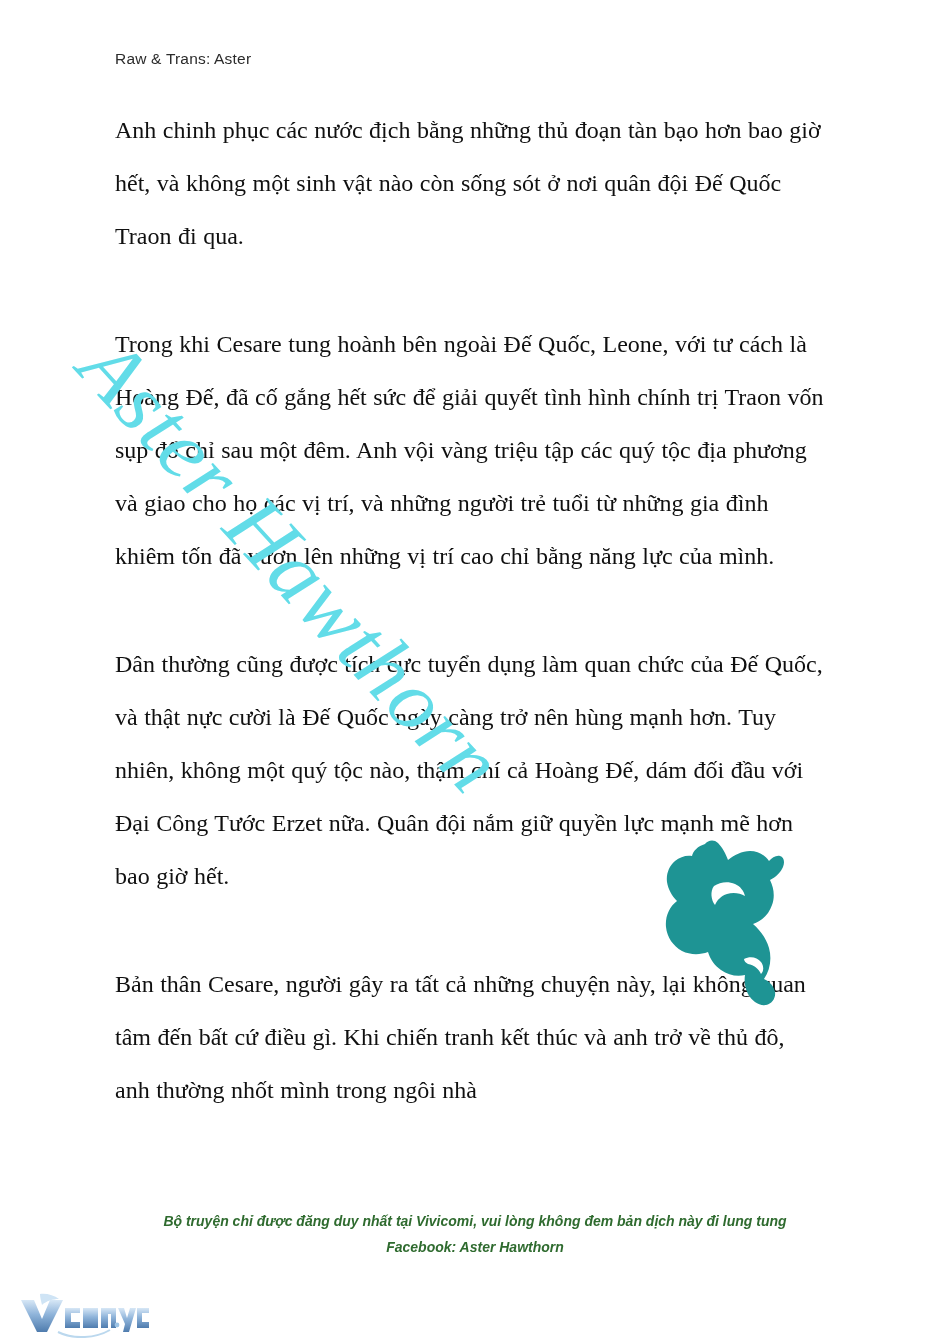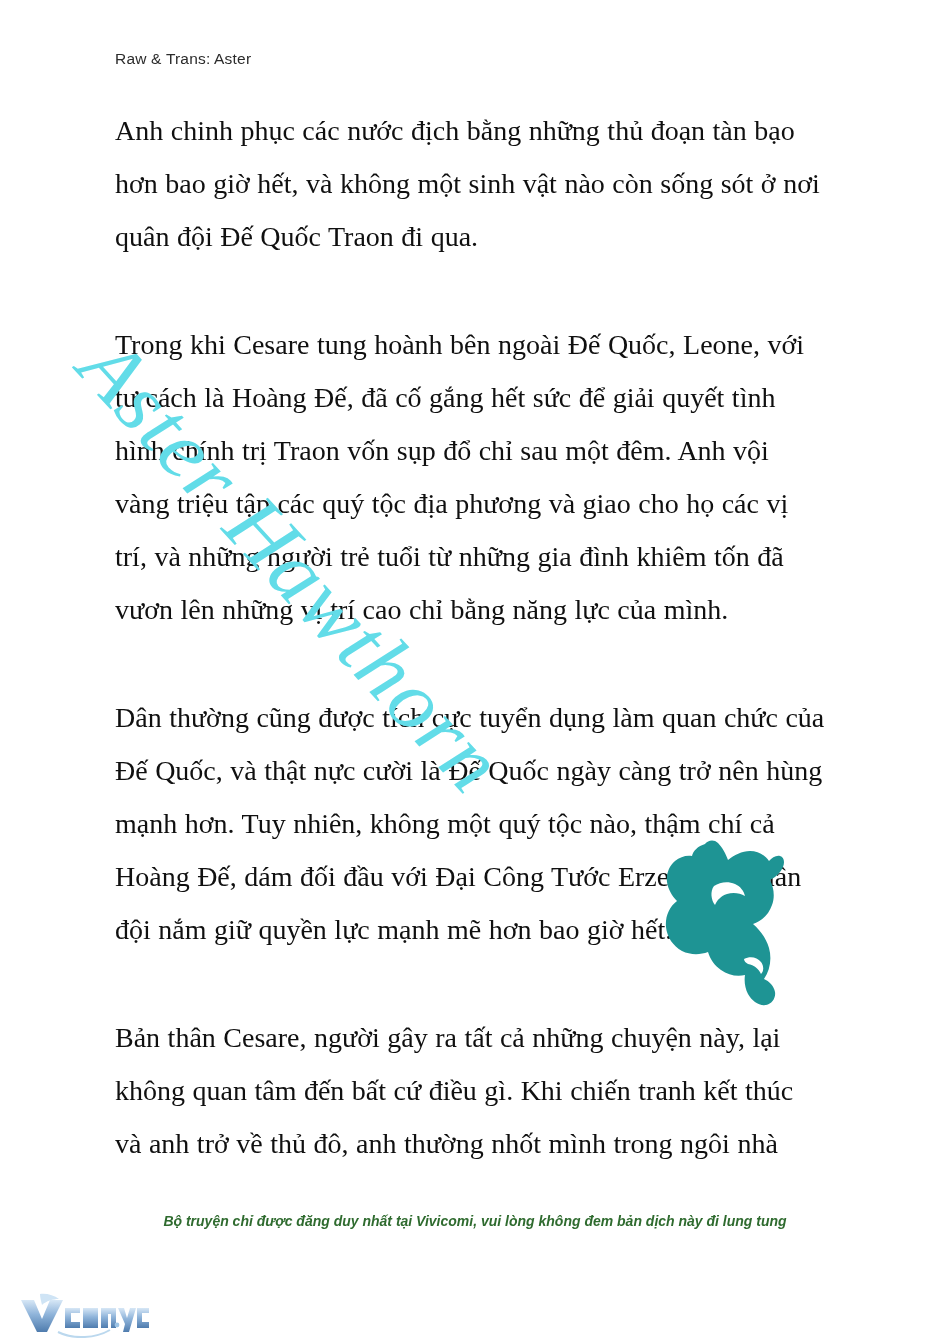--- a/index.html
+++ b/index.html
@@ -33,21 +33,21 @@
   
   #article {
     position: absolute;
     left: 115px;
     top: 104px;
     width: 726px;
     z-index: 2;
   }
   .para {
     font-family: "Liberation Serif", "DejaVu Serif", serif;
-    font-size: 28px;
+    font-size: 24px;
     line-height: 53px;
     color: #101010;
     margin: 0 16px 55px 0;
     text-align: left;
     word-spacing: 0.5px;
   }
   .para:last-child { margin-bottom: 0; }
 
   
   #watermark {
@@ -163,20 +163,21 @@
         M96,121
         C102,118 109,119 113,124
         C116,128 116,133 113,136
         C111,131 106,127 100,126
         C98,125 96,123 96,121 Z"></path>
     </svg>
   </div>
 
   <div id="footer-notice">
     <span class="fline">Bộ truyện chỉ được đăng duy nhất tại Vivicomi, vui lòng không đem bản dịch này đi lung tung</span>
+    <span class="fline">Facebook: Aster Hawthorn</span>
   </div>
 
   <div id="brand-logo">
     <svg viewBox="0 0 132 46" xmlns="http://www.w3.org/2000/svg" aria-hidden="true">
       <defs>
         <linearGradient id="lg" x1="0" y1="0" x2="0" y2="1">
           <stop offset="0%" stop-color="#D7E7F6"></stop>
           <stop offset="45%" stop-color="#8FB4DA"></stop>
           <stop offset="100%" stop-color="#4F7CAE"></stop>
         </linearGradient>

